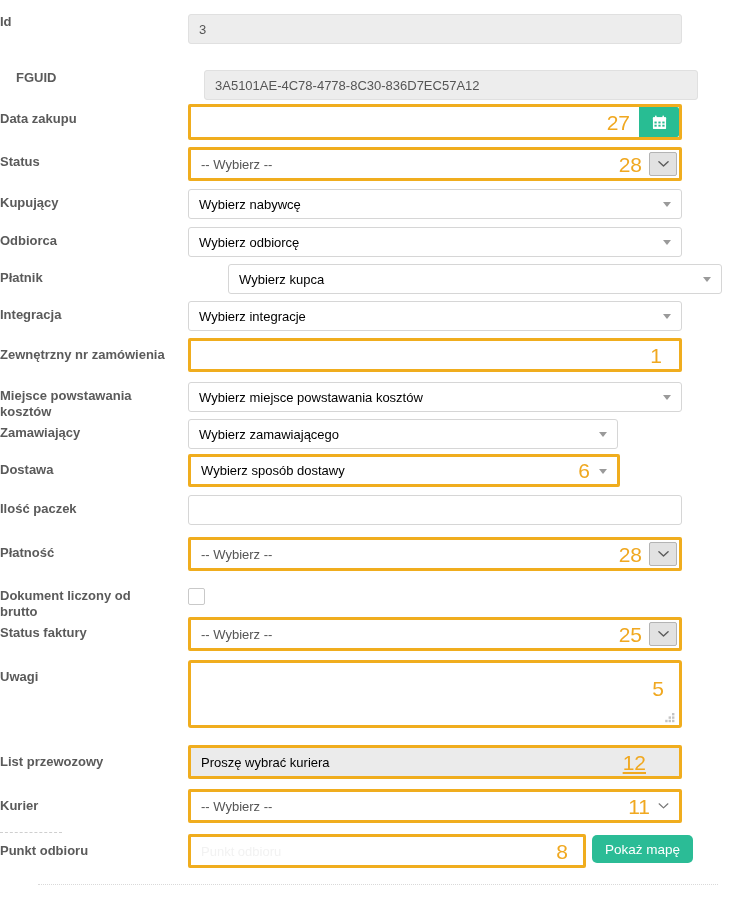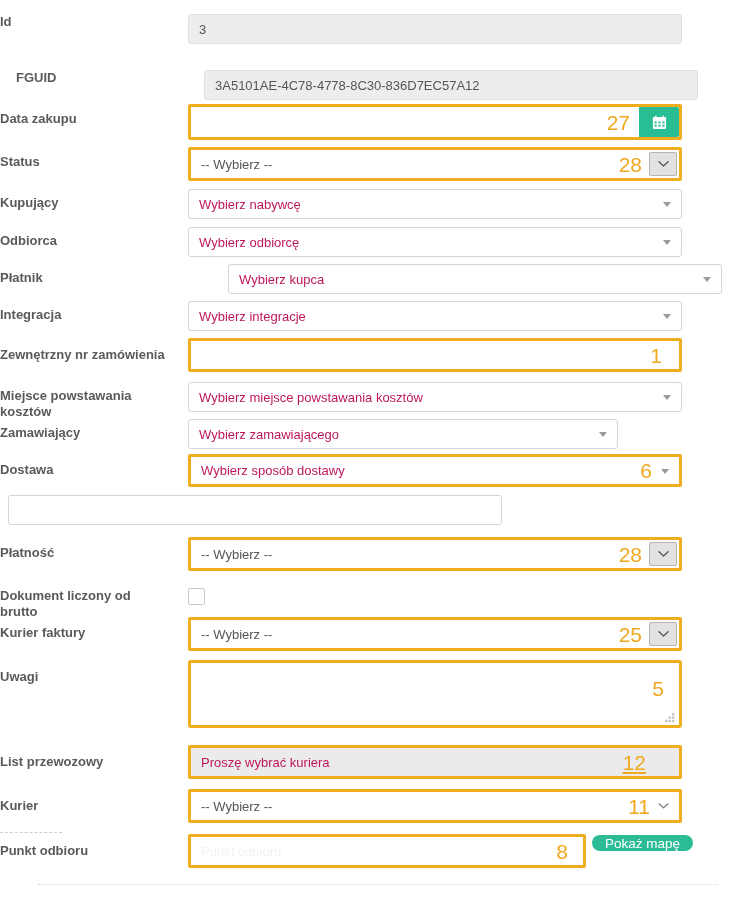--- a/index.html
+++ b/index.html
@@ -68,21 +68,21 @@
     background: #ededed;
     border-color: #e0e0e0;
     color: #666666;
   }
 
   .ctrl.muted-bg {
     background: #ebebeb;
   }
 
   .placeholder {
-    color: #be185d;
+    color: #000000;
   }
 
   .placeholder.ultralight {
     color: #f2f2f2;
   }
 
   .value-text {
     color: #555555;
   }
 
@@ -185,25 +185,25 @@
   .resize-grip {
     position: absolute;
     right: 3px;
     bottom: 3px;
     width: 11px;
     height: 11px;
   }
 
   
   .teal-btn {
-    height: 16px;
+    height: 28px;
     background: #2bbc96;
     color: #ffffff;
     border: none;
-    border-radius: 11px;
+    border-radius: 5px;
     font-family: "Liberation Sans", sans-serif;
     font-size: 13.5px;
     padding: 0 13px;
     cursor: pointer;
     display: inline-flex;
     align-items: center;
     justify-content: center;
   }
 
   .dash-left {
@@ -355,30 +355,31 @@
         <span class="placeholder">Wybierz zamawiającego</span>
         <span class="caret-tri"></span>
       </div>
     </div>
   </div>
 
   <div class="row" style="position:absolute; top:454px; left:0;">
     <div class="label-cell" style="padding-top:8px;">Dostawa</div>
     <div class="field-cell">
       <div class="hl-wrap">
-        <div class="ctrl hl" style="width:494px; height:33px;">
+        <div class="ctrl hl" style="width:432px; height:33px;">
           <span class="placeholder">Wybierz sposób dostawy</span>
           <span class="caret-tri"></span>
         </div>
         <span class="marker" style="right:30px; top:6px;">6</span>
       </div>
     </div>
   </div>
 
   <div class="row" style="position:absolute; top:495px; left:0;">
+    <div class="label-cell" style="padding-top:6px;">Ilość paczek</div>
     <div class="field-cell">
       <div class="ctrl" style="width:494px;">
         <span class="placeholder"></span>
       </div>
     </div>
   </div>
 
   <div class="row" style="position:absolute; top:537px; left:0;">
     <div class="label-cell" style="padding-top:8px;">Płatność</div>
     <div class="field-cell">
@@ -397,21 +398,21 @@
   </div>
 
   <div class="row" style="position:absolute; top:588px; left:0;">
     <div class="label-cell">Dokument liczony od brutto</div>
     <div class="field-cell">
       <div class="checkbox"></div>
     </div>
   </div>
 
   <div class="row" style="position:absolute; top:617px; left:0;">
-    <div class="label-cell" style="padding-top:8px;">Kurier faktury</div>
+    <div class="label-cell" style="padding-top:8px;">Status faktury</div>
     <div class="field-cell">
       <div class="hl-wrap">
         <div class="ctrl hl" style="width:494px; height:34px;">
           <span class="value-text">-- Wybierz --</span>
           <div class="select-btn">
             <svg width="11" height="8" viewBox="0 0 12 8">
               <path d="M1 1.5 L6 6.2 L11 1.5" stroke="#5b5b5b" stroke-width="1.5" fill="none" stroke-linecap="round" stroke-linejoin="round"></path>
             </svg>
           </div>
         </div>

